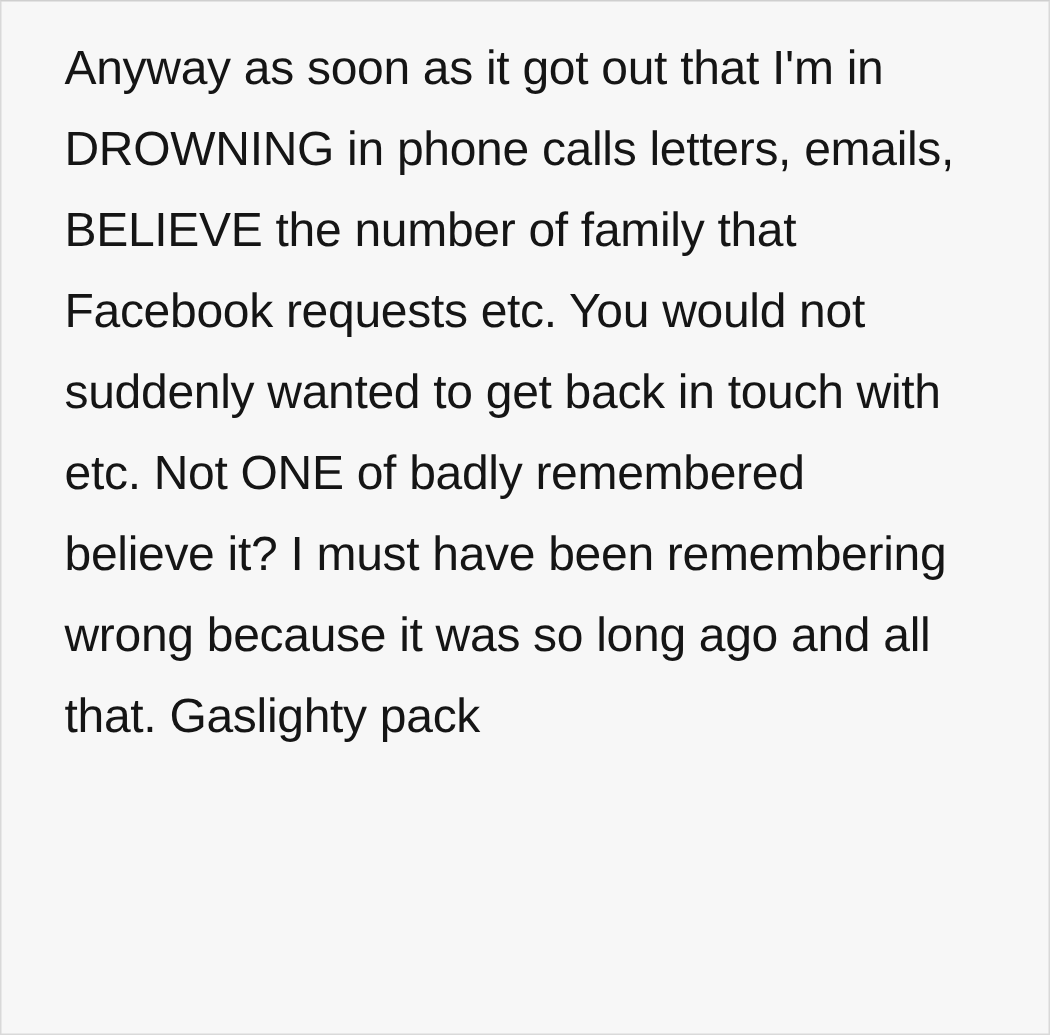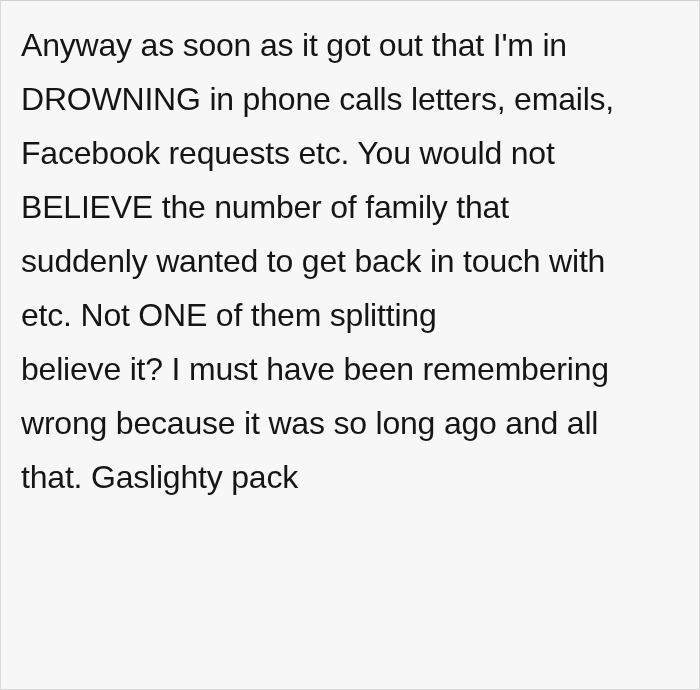--- a/index.html
+++ b/index.html
@@ -9,21 +9,21 @@
     height: 690px;
     background: #ffffff;
   }
   .post-card {
     box-sizing: border-box;
     width: 700px;
     height: 690px;
     background: #f7f7f7;
     border: 1px solid #d9d9d9;
     border-top-color: #cfcfcf;
-    padding: 17px 30px 0 20px;
+    padding: 17px 30px 0 42px;
     overflow: hidden;
     font-family: "Liberation Sans", "DejaVu Sans", sans-serif;
   }
   .post-text {
     color: #151515;
   }
   .line {
     font-size: 32px;
     line-height: 54px;
     height: 54px;
@@ -32,21 +32,21 @@
     font-weight: 400;
   }
 </style>
 </head>
 <body>
 
 <div class="post-card">
   <div class="post-text">
     <div class="line">Anyway as soon as it got out that I'm in</div>
     <div class="line">DROWNING in phone calls letters, emails,</div>
+    <div class="line">BELIEVE the number of family that</div>
     <div class="line">Facebook requests etc. You would not</div>
-    <div class="line">BELIEVE the number of family that</div>
     <div class="line">suddenly wanted to get back in touch with</div>
-    <div class="line">etc. Not ONE of them splitting</div>
+    <div class="line">etc. Not ONE of badly remembered</div>
     <div class="line">believe it? I must have been remembering</div>
     <div class="line">wrong because it was so long ago and all</div>
     <div class="line">that. Gaslighty pack</div>
   </div>
 </div>
 
 </body></html>

